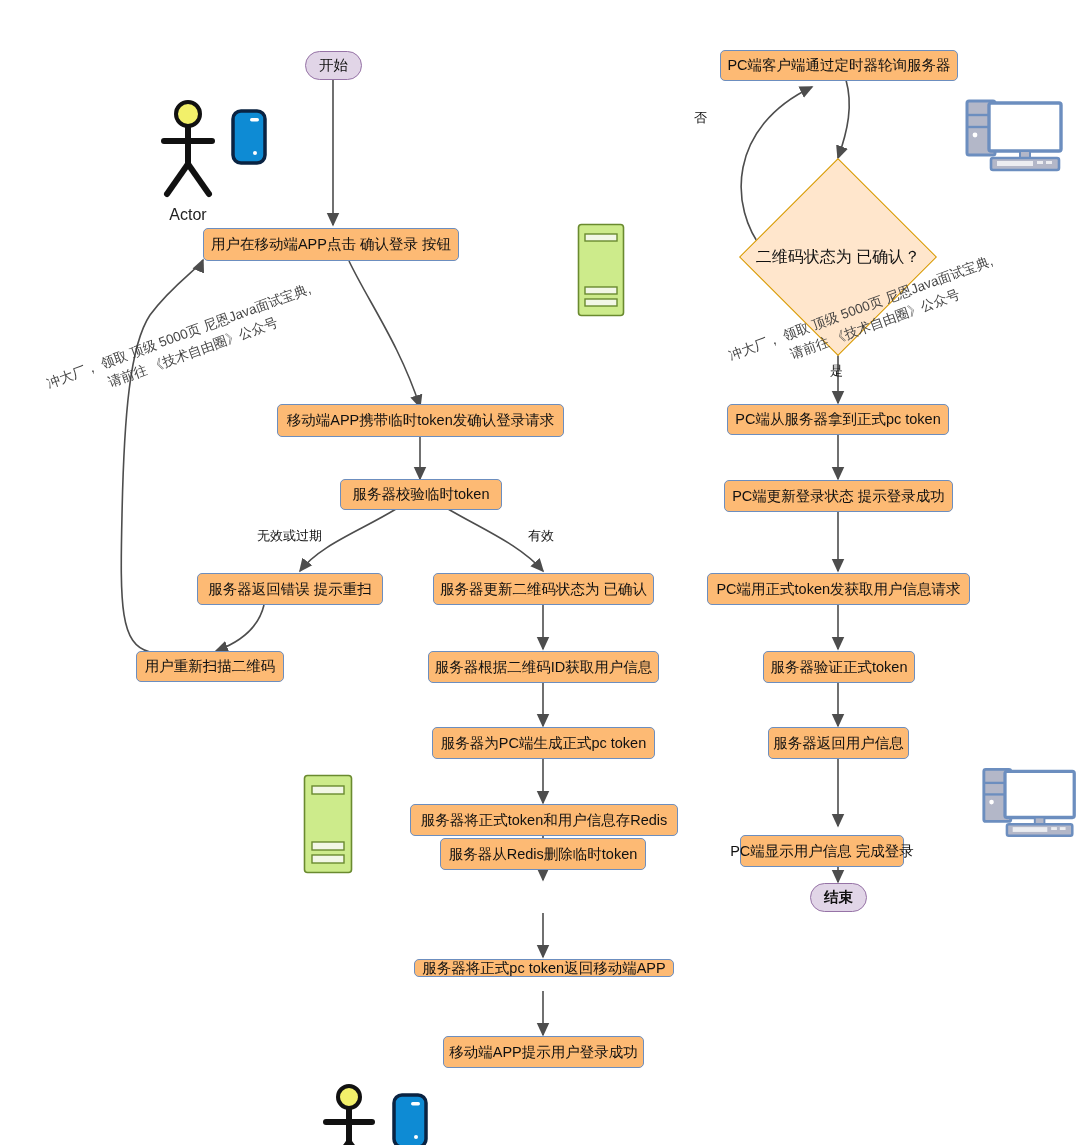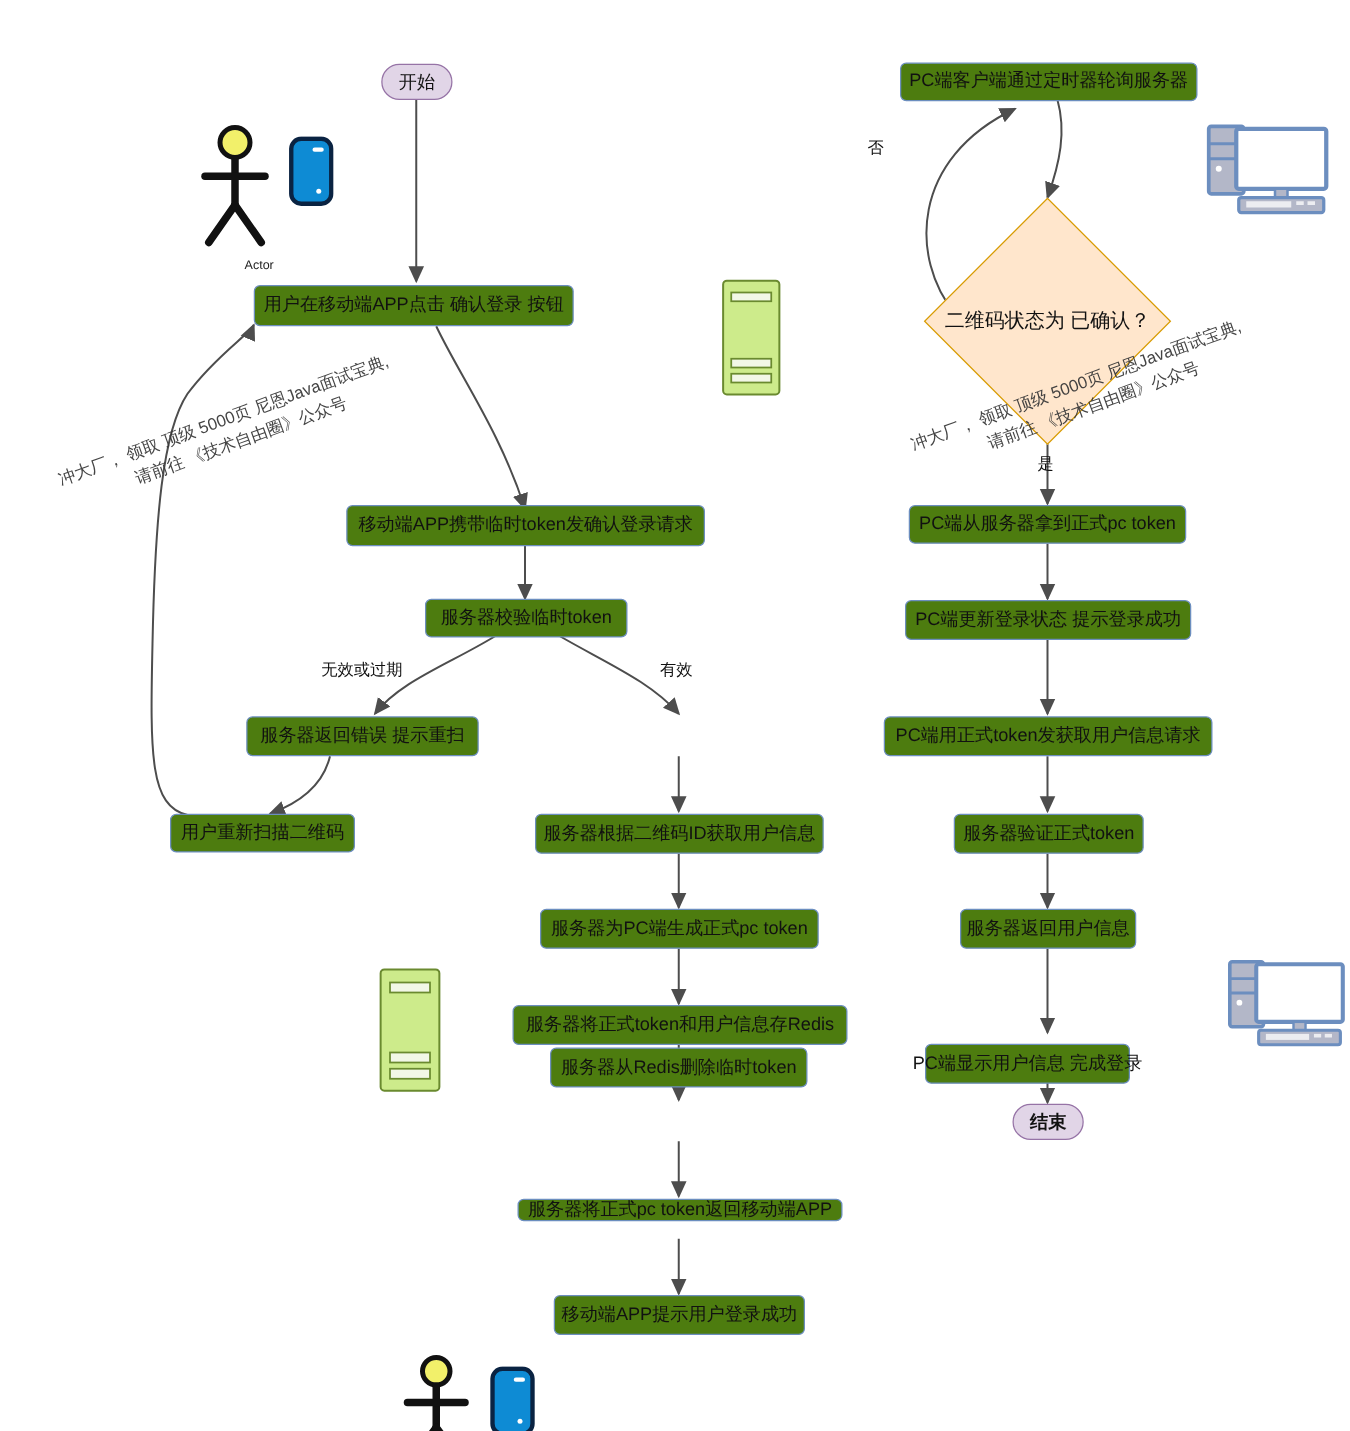--- a/index.html
+++ b/index.html
@@ -28,21 +28,21 @@
     height: 1145px;
     pointer-events: none;
   }
   .node {
     position: absolute;
     box-sizing: border-box;
     display: flex;
     align-items: center;
     justify-content: center;
     text-align: center;
-    background: #4d7c0f;
+    background: #fdba74;
     border: 1.4px solid #6c8ebf;
     border-radius: 5px;
     color: #111111;
     font-size: 14.5px;
     line-height: 1.15;
     white-space: nowrap;
     letter-spacing: 0px;
   }
   .terminal {
     position: absolute;
@@ -96,22 +96,22 @@
     white-space: nowrap;
     line-height: 1.45;
     transform-origin: left top;
     opacity: 0.95;
   }
   .actor {
     position: absolute;
     width: 62px;
   }
   .actor-label {
-    text-align: right;
-    font-size: 10px;
+    text-align: center;
+    font-size: 16px;
     color: #222222;
     margin-top: 2px;
   }
   .icon-abs { position: absolute; }
 </style>
 </head>
 <body>
 
 <div id="canvas">
 
@@ -190,20 +190,23 @@
   </div>
 
   <div class="node" style="left:197px; top:528px; width:186px; height:32px;">
     <span>服务器返回错误 提示重扫</span>
   </div>
 
   <div class="node" style="left:136px; top:606px; width:148px; height:31px;">
     <span>用户重新扫描二维码</span>
   </div>
 
+  <div class="node" style="left:433px; top:528px; width:221px; height:32px;">
+    <span>服务器更新二维码状态为 已确认</span>
+  </div>
 
   <div class="node" style="left:428px; top:606px; width:231px; height:32px;">
     <span>服务器根据二维码ID获取用户信息</span>
   </div>
 
   <div class="node" style="left:432px; top:682px; width:223px; height:32px;">
     <span>服务器为PC端生成正式pc token</span>
   </div>
 
   <div class="node" style="left:410px; top:759px; width:268px; height:32px;">

